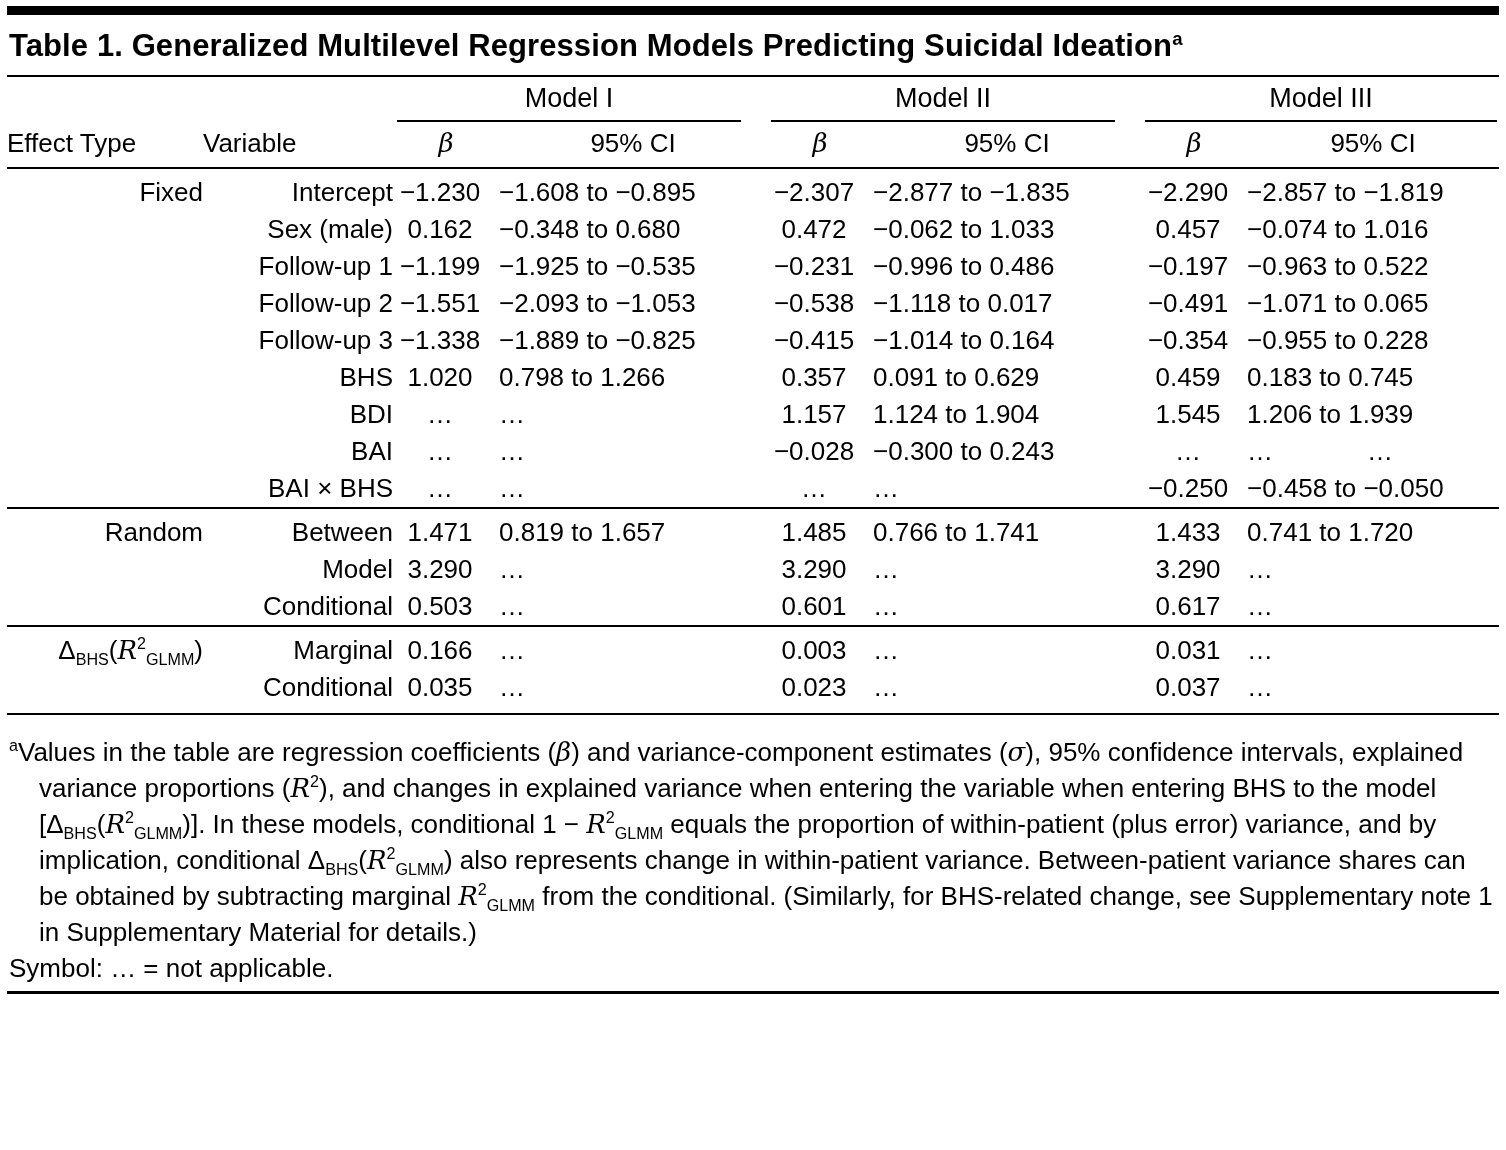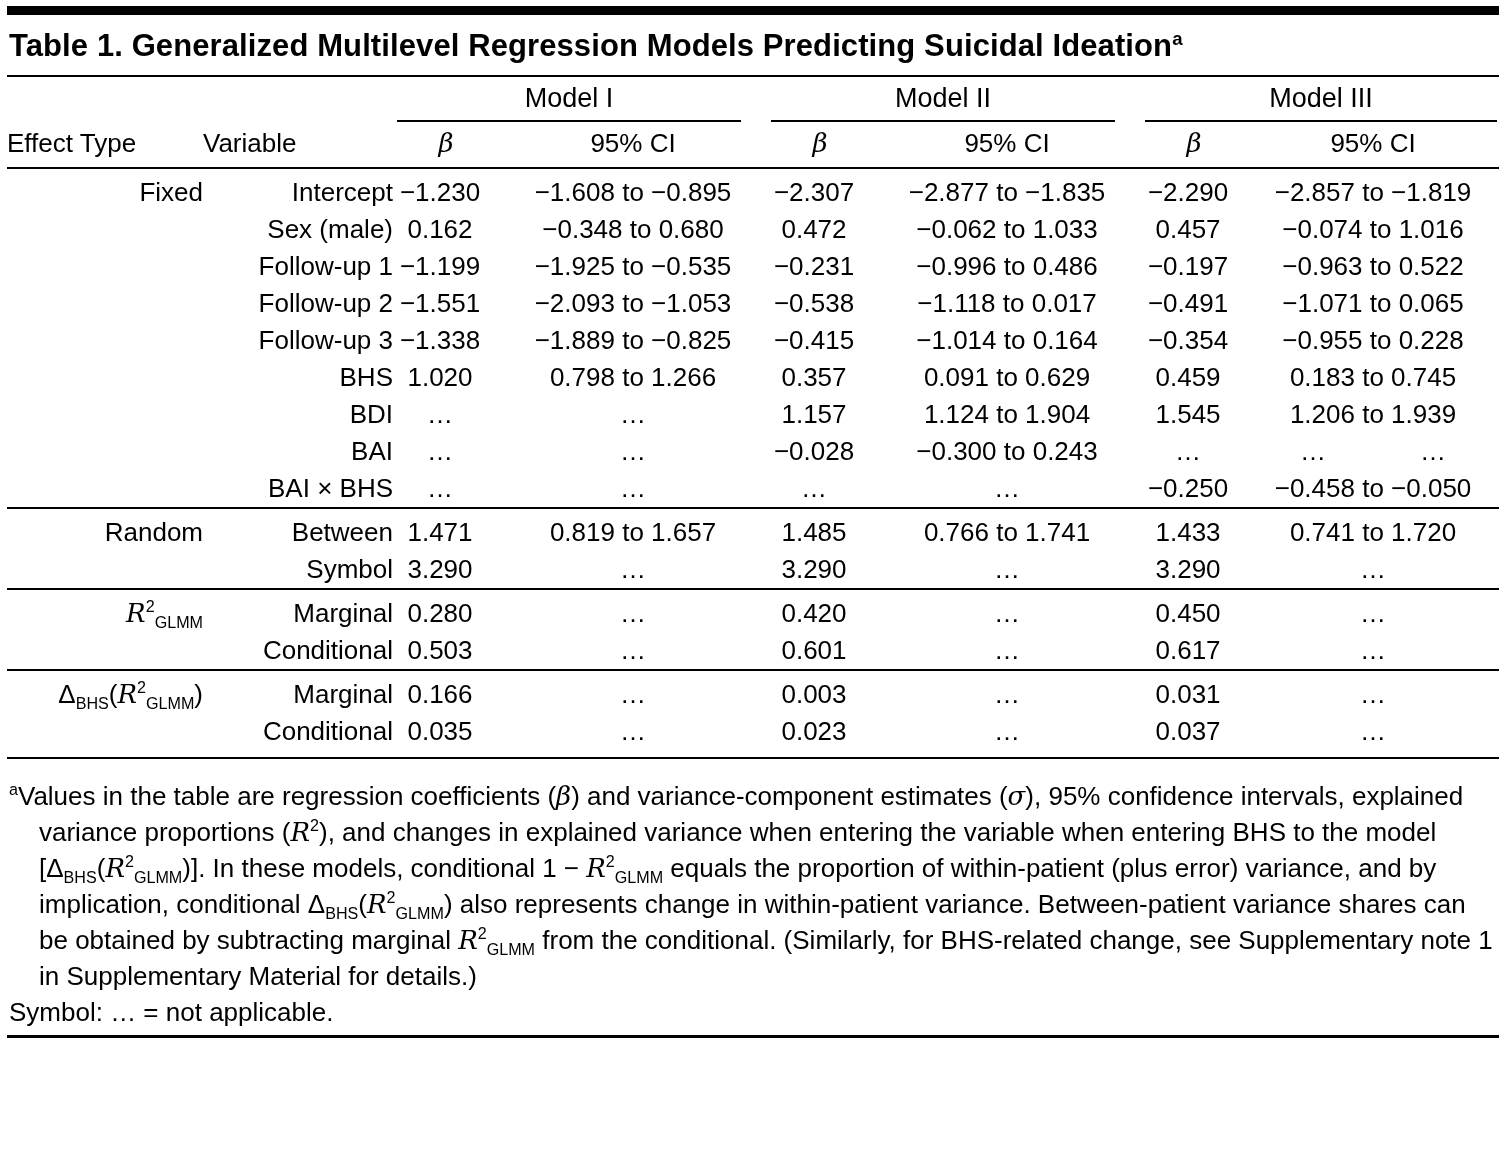--- a/index.html
+++ b/index.html
@@ -33,21 +33,21 @@
 
   .sub-row th { border-bottom: 2px solid #000; padding: 6px 0 8px; text-align: center; font-size: 26px; }
   .sub-row th.left { text-align: left; }
 
   i, .greek { font-family: "DejaVu Serif", serif; font-style: italic; }
   sup, sub { font-size: 62%; line-height: 0; }
 
   tbody td { line-height: 37px; }
   td.effect, td.var { text-align: right; }
   td.beta { text-align: center; padding-right: 12px; }
-  td.ci { text-align: center; }
+  td.ci { }
 
   tr.first-body td { padding-top: 5px; }
   tr.sec-start td { border-top: 2px solid #000; padding-top: 5px; }
   tr.last-row td { border-bottom: 2px solid #000; padding-bottom: 7px; }
 
   .footnotes { padding: 19px 2px 0; line-height: 36px; font-size: 26px; }
   .footnotes p { margin: 0; padding-left: 30px; text-indent: -30px; }
 
   .bottom-rule { height: 3px; background: #000; margin-top: 5px; }
 </style>
@@ -195,39 +195,29 @@
         <td class="var">Between</td>
         <td class="beta">1.471</td>
         <td class="ci">0.819 to 1.657</td>
         <td class="beta">1.485</td>
         <td class="ci">0.766 to 1.741</td>
         <td class="beta">1.433</td>
         <td class="ci">0.741 to 1.720</td>
       </tr>
       <tr>
         <td class="effect"></td>
-        <td class="var">Symbol</td>
+        <td class="var">Model</td>
         <td class="beta">3.290</td>
         <td class="ci">…</td>
         <td class="beta">3.290</td>
         <td class="ci">…</td>
         <td class="beta">3.290</td>
         <td class="ci">…</td>
       </tr>
 
-      <tr class="sec-start">
-        <td class="effect"><span><i>R</i><sup>2</sup><sub>GLMM</sub></span></td>
-        <td class="var">Marginal</td>
-        <td class="beta">0.280</td>
-        <td class="ci">…</td>
-        <td class="beta">0.420</td>
-        <td class="ci">…</td>
-        <td class="beta">0.450</td>
-        <td class="ci">…</td>
-      </tr>
       <tr>
         <td class="effect"></td>
         <td class="var">Conditional</td>
         <td class="beta">0.503</td>
         <td class="ci">…</td>
         <td class="beta">0.601</td>
         <td class="ci">…</td>
         <td class="beta">0.617</td>
         <td class="ci">…</td>
       </tr>

